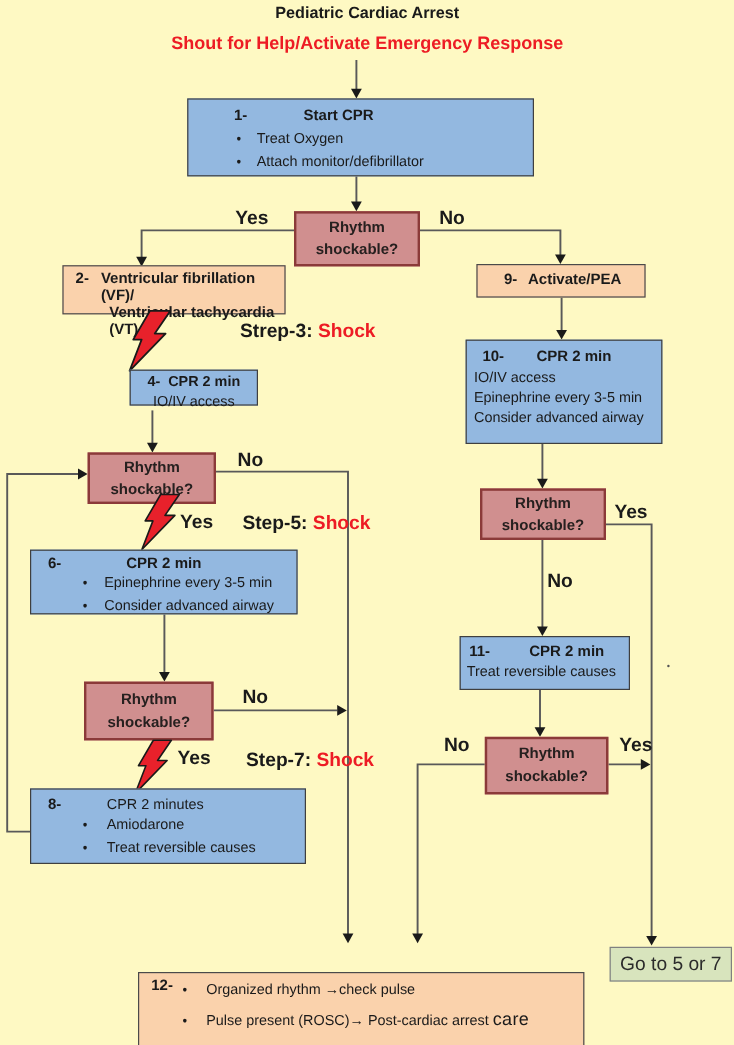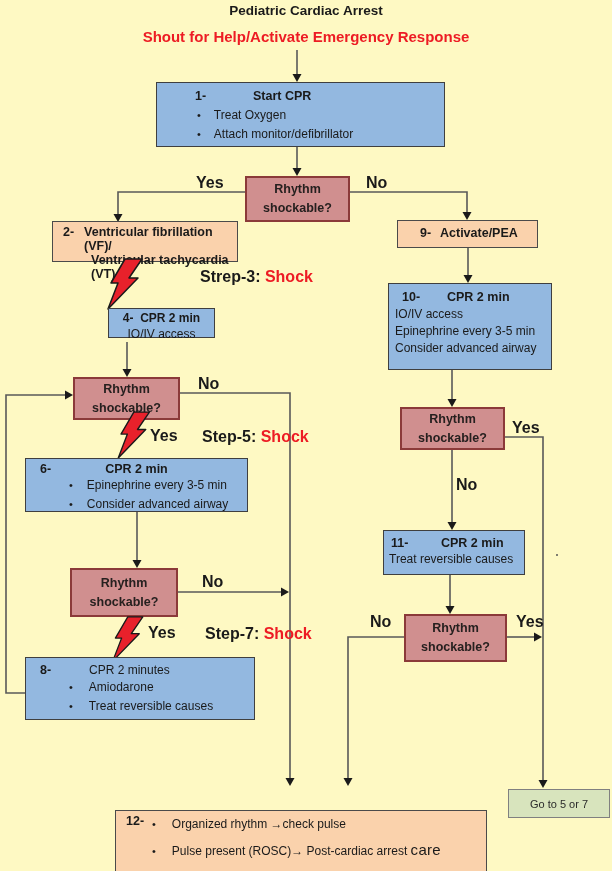--- a/index.html
+++ b/index.html
@@ -211,19 +211,19 @@
   <div class="node peach" style="left:115px;top:786px;width:372px;height:84px;margin-top:24px;">
     <div class="num abs" style="left:10px;top:3px;font-size:12.5px;">12-</div>
     <div class="bullet-row" style="margin:4px 0 0 36px;gap:16px;">
       <span>Organized rhythm →check pulse</span>
     </div>
     <div class="bullet-row" style="margin:4px 0 0 36px;gap:16px;">
       <span><span>Pulse present (ROSC)→ Post-cardiac arrest </span><span class="care">care</span></span>
     </div>
   </div>
 
-  <div class="node green" style="left:508px;top:789px;width:102px;height:29px;display:flex;align-items:center;justify-content:center;font-size:11px;color:#2b2b2b;">
+  <div class="node green" style="left:508px;top:789px;width:102px;height:29px;display:flex;align-items:center;justify-content:center;font-size:16px;color:#2b2b2b;">
     <span>Go to 5 or 7</span>
   </div>
 
   <div class="straydot" style="left:556px;top:554px;"></div>
 
 </div>
 
 </body></html>

